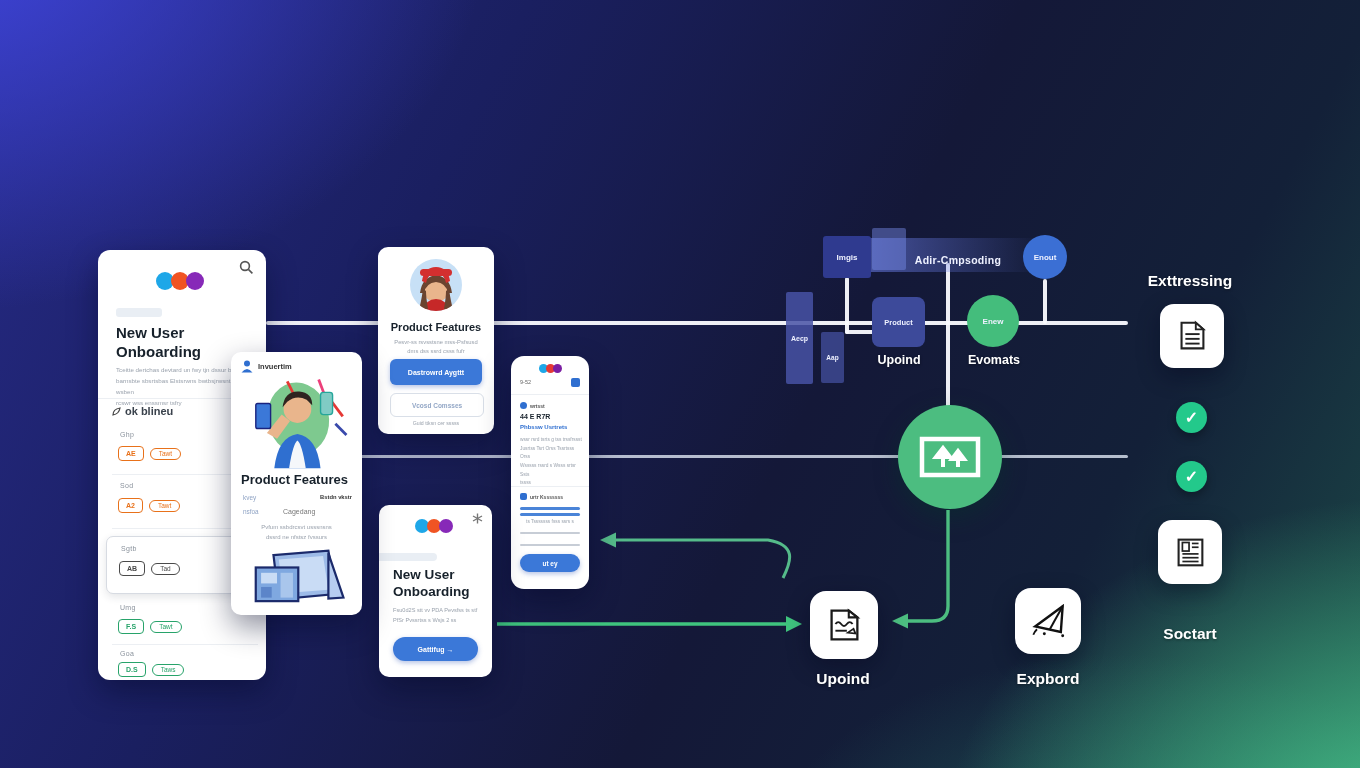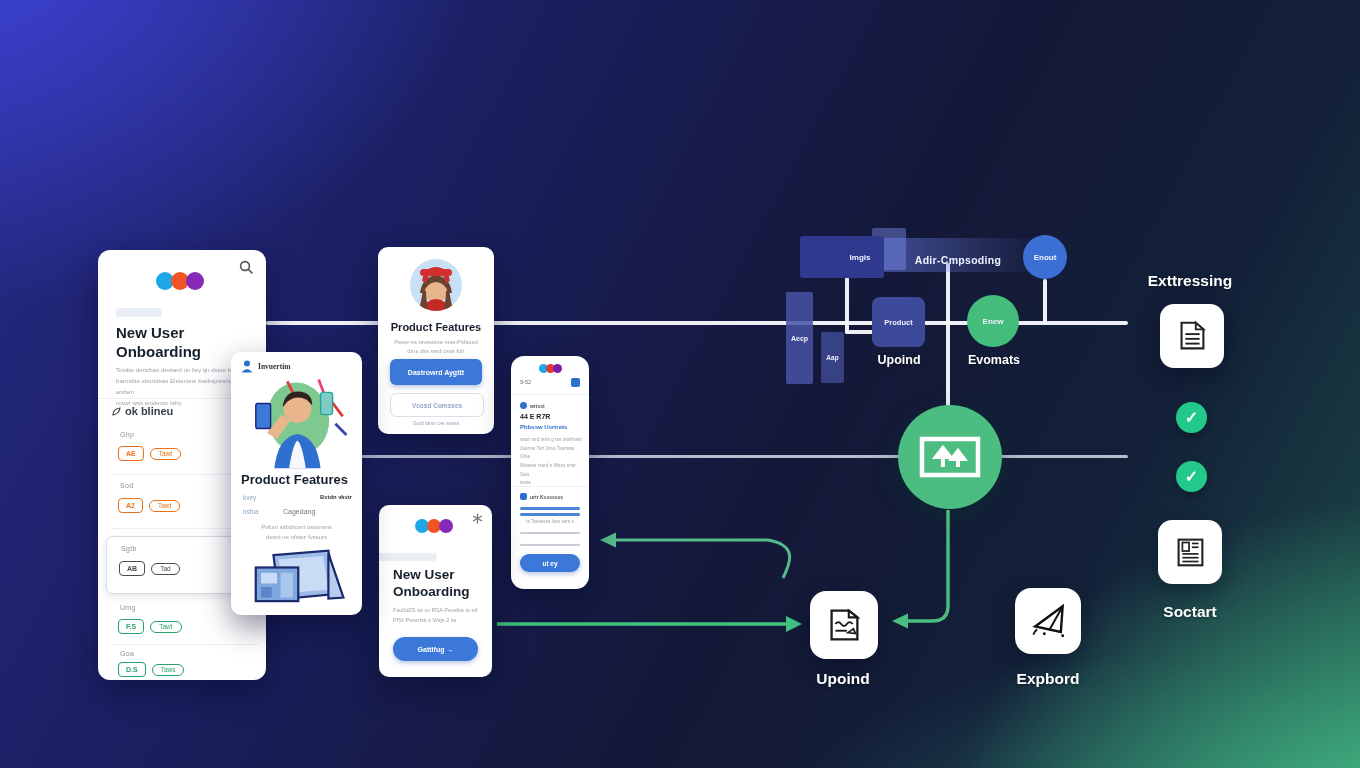--- a/index.html
+++ b/index.html
@@ -74,21 +74,21 @@
 
   <div class="fl" style="left:266px;top:321px;width:862px;height:4px;"></div>
   <div class="fl dim" style="left:283px;top:455px;width:845px;height:3px;"></div>
   <div class="fl" style="left:845px;top:277px;width:4px;height:57px;"></div>
   <div class="fl" style="left:845px;top:330px;width:30px;height:4px;"></div>
   <div class="fl" style="left:946px;top:263px;width:4px;height:144px;"></div>
   <div class="fl" style="left:1043px;top:279px;width:4px;height:45px;"></div>
 
   <div class="glow" style="left:865px;top:238px;width:175px;height:34px;"></div>
   <div class="brect" style="left:872px;top:228px;width:34px;height:42px;"></div>
-  <div class="node" style="left:800px;top:236px;width:48px;height:42px;background:#2f3a8f;border-radius:3px;font-size:8px;padding-left:36px;">
+  <div class="node" style="left:823px;top:236px;width:48px;height:42px;background:#2f3a8f;border-radius:3px;font-size:8px;">
     <span>Imgis</span>
   </div>
   <div class="node" style="left:878px;top:246px;width:160px;height:20px;font-size:10.5px;letter-spacing:.3px;background:transparent;align-items:flex-end;">
     <span>Adir-Cmpsoding</span>
   </div>
   <div class="node circle" style="left:1023px;top:235px;width:44px;height:44px;background:#3b6fd4;font-size:8px;">
     <span>Enout</span>
   </div>
   <div class="node" style="left:786px;top:292px;width:27px;height:92px;background:rgba(70,82,165,.85);font-size:7px;border-radius:2px;">
     <span>Aecp</span>
@@ -201,21 +201,21 @@
     </div>
     <div class="h-dark" style="left:0;top:74px;width:116px;text-align:center;font-size:11px;">Product Features</div>
     <div class="tiny" style="left:0;top:92px;width:116px;text-align:center;font-size:5.8px;">Pesvr-ss rsvsstsne mss-Psfsusd</div>
     <div class="tiny" style="left:0;top:101px;width:116px;text-align:center;font-size:5.8px;">dms dss ssrd csss fufr</div>
     <div class="btn-blue" style="left:12px;top:112px;width:92px;height:26px;font-size:7px;">Dastrowrd Aygttt</div>
     <div class="btn-ghost" style="left:12px;top:146px;width:92px;height:22px;font-size:6.5px;">Vcosd Comsses</div>
     <div class="tiny" style="left:0;top:173px;width:116px;text-align:center;font-size:5.2px;">Guid ttksn cer sssss</div>
   </div>
 
   <div class="card" style="left:231px;top:352px;width:131px;height:263px;z-index:6;border-radius:10px;">
-    <div class="abs" style="left:10px;top:8px;display:flex;align-items:center;gap:5px;font-family:Liberation Serif, serif;">
+    <div class="abs" style="left:10px;top:8px;display:flex;align-items:center;gap:5px;">
       <svg width="12" height="13" viewBox="0 0 12 13">
         <circle cx="6" cy="3.5" r="3" fill="#2f6fd0"></circle>
         <path d="M0.5 12.5 Q6 5.5 11.5 12.5 Z" fill="#2f6fd0"></path>
       </svg>
       <span style="font-size:7.5px;font-weight:bold;color:#333;">Invuertim</span>
     </div>
     <svg class="abs" style="left:10px;top:22px;" width="111" height="96" viewBox="0 0 120 100">
       <ellipse cx="62" cy="46" rx="33" ry="39" fill="#7ec98f" transform="rotate(-12 62 46)"></ellipse>
       <line x1="50" y1="6" x2="57" y2="20" stroke="#e53935" stroke-width="3"></line>
       <line x1="84" y1="4" x2="90" y2="20" stroke="#ec407a" stroke-width="3"></line>
@@ -324,21 +324,21 @@
     <svg width="38" height="38" viewBox="0 0 40 40">
       <rect x="8" y="7" width="25" height="27" fill="#fff" stroke="#222" stroke-width="2.2"></rect>
       <rect x="12" y="10" width="7" height="9" fill="none" stroke="#222" stroke-width="1.8"></rect>
       <line x1="12" y1="22" x2="29" y2="22" stroke="#222" stroke-width="1.8"></line>
       <line x1="12" y1="26" x2="29" y2="26" stroke="#222" stroke-width="1.8"></line>
       <line x1="12" y1="30" x2="29" y2="30" stroke="#222" stroke-width="1.8"></line>
       <line x1="22" y1="11" x2="29" y2="11" stroke="#222" stroke-width="1.8"></line>
       <line x1="22" y1="15" x2="29" y2="15" stroke="#222" stroke-width="1.8"></line>
     </svg>
   </div>
-  <div class="wlabel" style="left:1120px;top:603px;width:140px;">Soctart</div>
+  <div class="wlabel" style="left:1120px;top:625px;width:140px;">Soctart</div>
 
   <div class="tile" style="left:810px;top:591px;width:68px;height:68px;border-radius:16px;">
     <svg width="42" height="42" viewBox="0 0 44 44">
       <path d="M9 7 L27 7 L36 14 L36 37 L9 37 Z" fill="#fff" stroke="#1a1a1a" stroke-width="2.4"></path>
       <path d="M27 7 L36 14 L27 14 Z" fill="#fff" stroke="#1a1a1a" stroke-width="2.2"></path>
       <path d="M13 21 q3 -4 6 0 t6 0 t6 0" fill="none" stroke="#1a1a1a" stroke-width="2"></path>
       <line x1="13" y1="28" x2="25" y2="28" stroke="#1a1a1a" stroke-width="2"></line>
       <path d="M26 30 l6 -4 l2 5 Z" fill="none" stroke="#1a1a1a" stroke-width="1.8"></path>
     </svg>
   </div>

